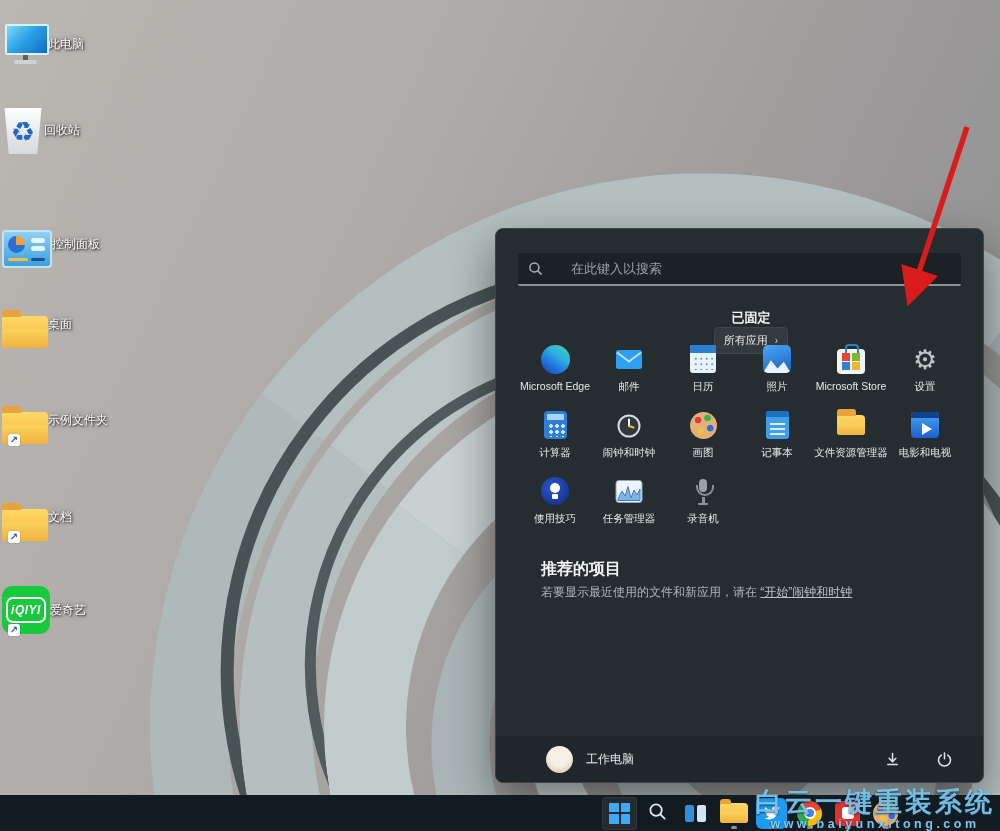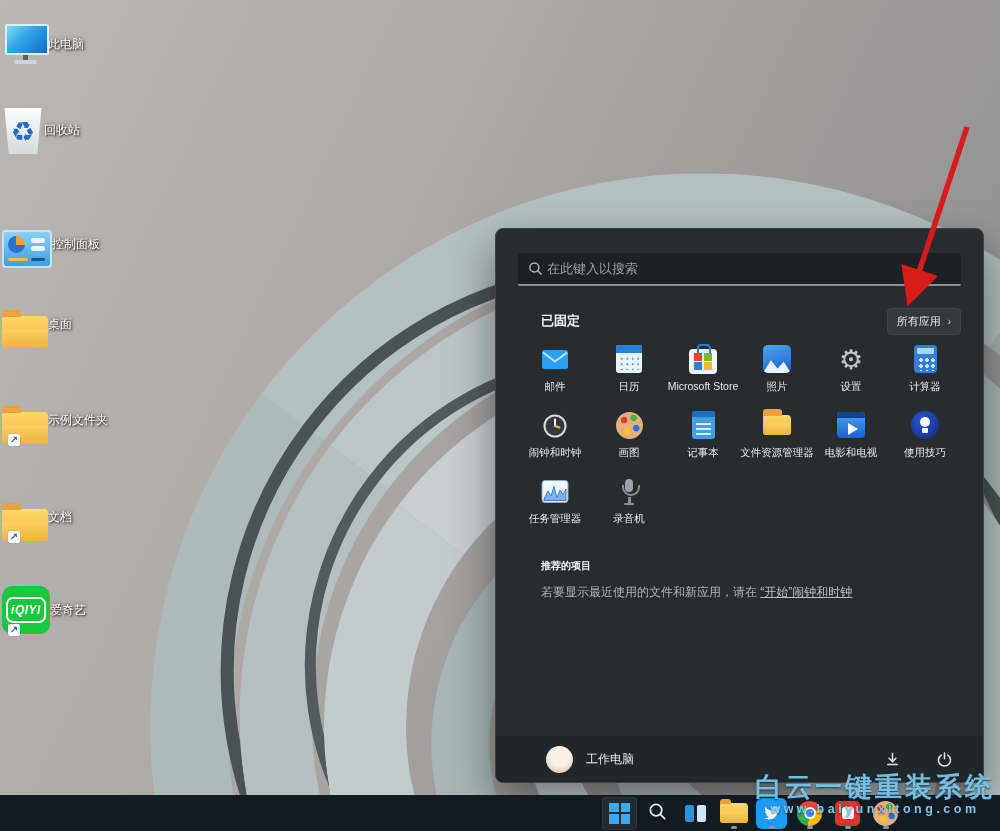--- a/index.html
+++ b/index.html
@@ -49,32 +49,32 @@
   .ic-folder::after{content:"";position:absolute;left:0;bottom:0;width:100%;height:58%;border-radius:2px 2px 3px 3px;background:linear-gradient(#fbd35e,#f0b23f);}
   .ic-iqiyi{width:48px;height:48px;border-radius:10px;background:#17c93c;display:flex;align-items:center;justify-content:center;}
   .ic-iqiyi span{border:2.5px solid #fff;border-radius:7px;padding:4px 3px;color:#fff;font-weight:bold;font-style:italic;font-size:12px;letter-spacing:.5px;}
 
   
   .startmenu{position:absolute;left:495px;top:228px;width:489px;height:555px;z-index:10;
     background:#262d30;border:1px solid #3d4346;border-radius:8px;box-sizing:border-box;
     box-shadow:0 18px 45px rgba(0,0,0,.45);}
   .sm-search{position:absolute;left:22px;right:22px;top:24px;height:33px;background:#1b2124;
     border-radius:4px 4px 2px 2px;border-bottom:2px solid #8b9396;display:flex;align-items:center;padding:0 10px;box-sizing:border-box;}
-  .sm-search input{flex:1;background:transparent;border:none;outline:none;color:#dfe3e5;font-size:13px;margin-left:2px;font-family:inherit;}
+  .sm-search input{flex:1;background:transparent;border:none;outline:none;color:#dfe3e5;font-size:13px;margin-left:26px;font-family:inherit;}
   .sm-search input::placeholder{color:#99a2a5;}
-  .sm-pinned-row{position:absolute;left:45px;right:22px;top:80px;height:24px;display:flex;align-items:center;justify-content:space-between;}
+  .sm-pinned-row{position:absolute;left:45px;right:22px;top:80px;height:24px;display:flex;align-items:center;justify-content:space-between;flex-direction:column;}
   .sm-pinned-title{color:#f2f3f4;font-size:13px;font-weight:bold;}
   .sm-allapps{background:#33393c;border:1px solid #3f4548;border-radius:4px;color:#e8eaeb;font-size:11px;
     padding:5px 9px;display:flex;align-items:center;gap:7px;cursor:pointer;}
   .sm-allapps .chev{font-size:10px;color:#cfd3d5;}
   .sm-grid{position:absolute;left:22px;top:112px;width:445px;display:grid;grid-template-columns:repeat(6,74px);grid-auto-rows:66px;}
   .pin-item{display:flex;flex-direction:column;align-items:center;cursor:pointer;border-radius:4px;}
   .pin-icon{height:36px;display:flex;align-items:center;justify-content:center;}
   .pin-label{margin-top:3px;font-size:10.5px;color:#e6e8e9;white-space:nowrap;}
-  .sm-reco-title{position:absolute;left:45px;top:330px;color:#f2f3f4;font-size:10px;font-weight:bold;}
+  .sm-reco-title{position:absolute;left:45px;top:330px;color:#f2f3f4;font-size:16px;font-weight:bold;}
   .sm-reco-text{position:absolute;left:45px;top:355px;font-size:12px;color:#aeb5b8;}
   .sm-reco-text .lnk{color:#b9c0c3;text-decoration:underline;cursor:pointer;}
   .sm-userbar{position:absolute;left:0;right:0;bottom:0;height:46px;background:#20272a;border-radius:0 0 8px 8px;
     display:flex;align-items:center;padding:0 24px;box-sizing:border-box;}
   .sm-avatar{width:27px;height:27px;border-radius:50%;background:radial-gradient(circle at 50% 38%,#f8f0e4 0 45%,#e3d2bd 75%,#d2bda2 100%);margin-left:26px;cursor:pointer;}
   .sm-username{margin-left:13px;color:#e8eaeb;font-size:12px;cursor:pointer;}
   .sm-user-actions{margin-left:auto;display:flex;align-items:center;gap:22px;}
   .sm-actbtn{width:30px;height:30px;display:flex;align-items:center;justify-content:center;border-radius:4px;cursor:pointer;}
 
   
@@ -134,21 +134,21 @@
     background:conic-gradient(from -50deg,#ea4335 0 33%,#fbbc05 33% 66%,#34a853 66% 100%);}
   .ic-chrome::before{content:"";position:absolute;left:6.5px;top:6.5px;width:12px;height:12px;border-radius:50%;background:#fff;}
   .ic-chrome::after{content:"";position:absolute;left:8.5px;top:8.5px;width:8px;height:8px;border-radius:50%;background:#4285f4;}
   .ic-redapp{width:25px;height:25px;border-radius:5px;background:#e03030;display:flex;align-items:center;justify-content:center;}
   .ic-redapp i{width:12px;height:12px;border-radius:3px;background:#fff;}
   .tb-item .ic-paint{width:25px;height:25px;}
   .tb-item .ic-folder{width:26px;height:19px;}
   .tb-item .ic-folder::before{width:11px;height:5px;top:-4px;}
 
   
-  .watermark{position:absolute;right:5px;bottom:16px;z-index:25;text-align:center;pointer-events:none;}
+  .watermark{position:absolute;right:5px;bottom:1px;z-index:25;text-align:center;pointer-events:none;}
   .wm1{font-size:27px;font-weight:bold;letter-spacing:3px;color:#79c3e8;opacity:.95;
     text-shadow:0 1px 2px rgba(6,40,64,.8);line-height:1;}
   .wm2{font-size:12.5px;font-weight:bold;letter-spacing:3.5px;color:#85cdef;opacity:.95;margin-top:2px;
     text-shadow:0 1px 2px rgba(6,40,64,.8);line-height:1;}
 
   .arrow-layer{position:absolute;left:0;top:0;width:1000px;height:831px;z-index:30;pointer-events:none;}
 </style>
 </head>
 <body>
 
@@ -240,49 +240,55 @@
       <span class="sm-pinned-title">已固定</span>
       <span class="sm-allapps">
         <span>所有应用</span>
         <span class="chev">›</span>
       </span>
     </div>
 
     <div class="sm-grid" id="pinned-grid">
         <div class="pin-item">
           <div class="pin-icon">
+            <div class="ic-edge"></div>
+          </div>
+          <div class="pin-label">Microsoft Edge</div>
+        </div>
+        <div class="pin-item">
+          <div class="pin-icon">
             <svg width="28" height="23" viewBox="0 0 28 23">
               <rect x="1" y="2" width="26" height="19" rx="2.5" fill="#2b9ff0"></rect>
               <path d="M2 4.5 L14 13.5 L26 4.5" stroke="#bfe2f8" stroke-width="2" fill="none"></path>
             </svg>
           </div>
           <div class="pin-label">邮件</div>
         </div>
         <div class="pin-item">
           <div class="pin-icon">
             <div class="ic-cal"></div>
           </div>
           <div class="pin-label">日历</div>
+        </div>
+        <div class="pin-item">
+          <div class="pin-icon">
+            <div class="ic-photos"></div>
+          </div>
+          <div class="pin-label">照片</div>
         </div>
         <div class="pin-item">
           <div class="pin-icon">
             <div class="ic-store">
               <i class="q1"></i>
               <i class="q2"></i>
               <i class="q3"></i>
               <i class="q4"></i>
             </div>
           </div>
           <div class="pin-label">Microsoft Store</div>
-        </div>
-        <div class="pin-item">
-          <div class="pin-icon">
-            <div class="ic-photos"></div>
-          </div>
-          <div class="pin-label">照片</div>
         </div>
         <div class="pin-item">
           <div class="pin-icon">
             <span class="ic-gear">⚙</span>
           </div>
           <div class="pin-label">设置</div>
         </div>
         <div class="pin-item">
           <div class="pin-icon">
             <div class="ic-calc"></div>

